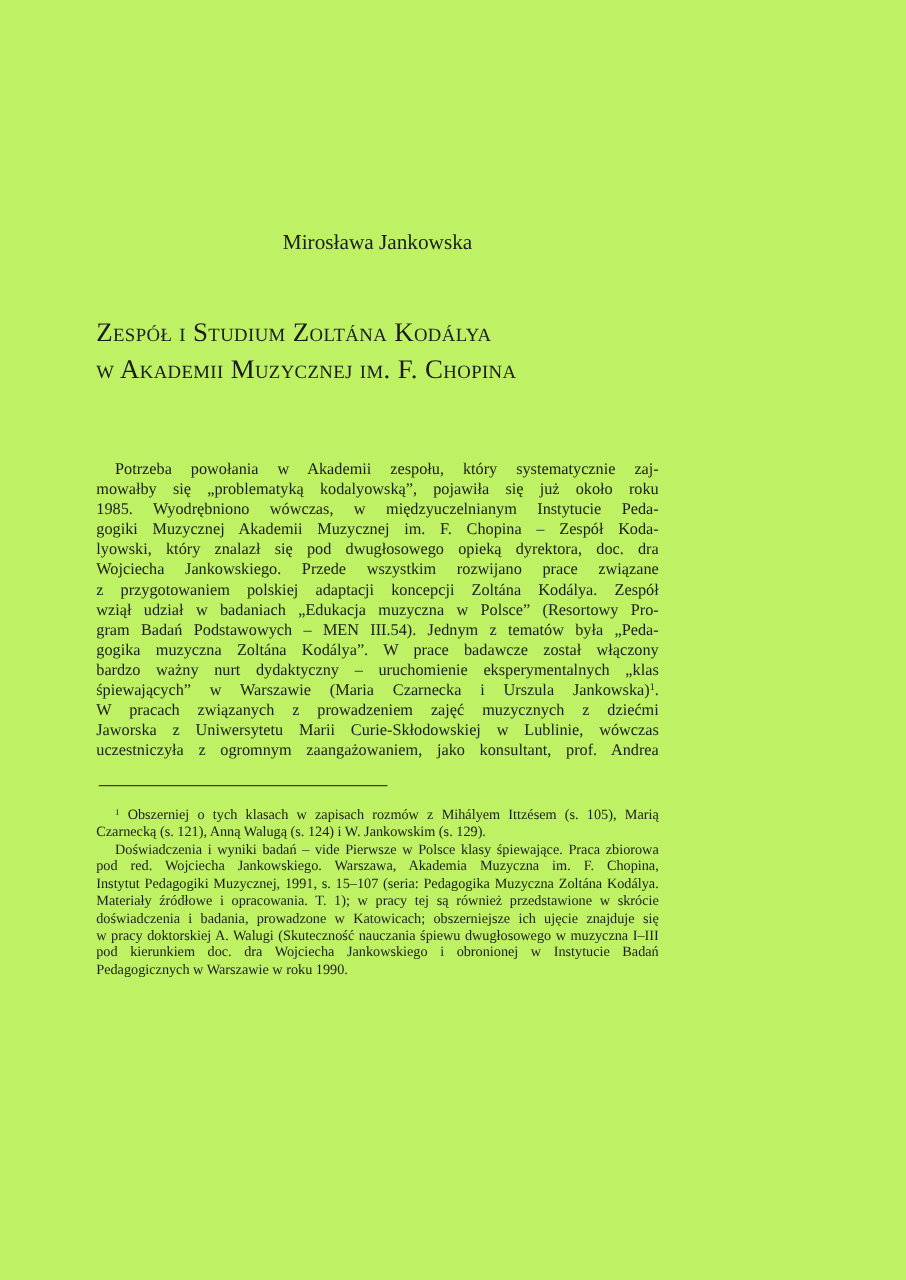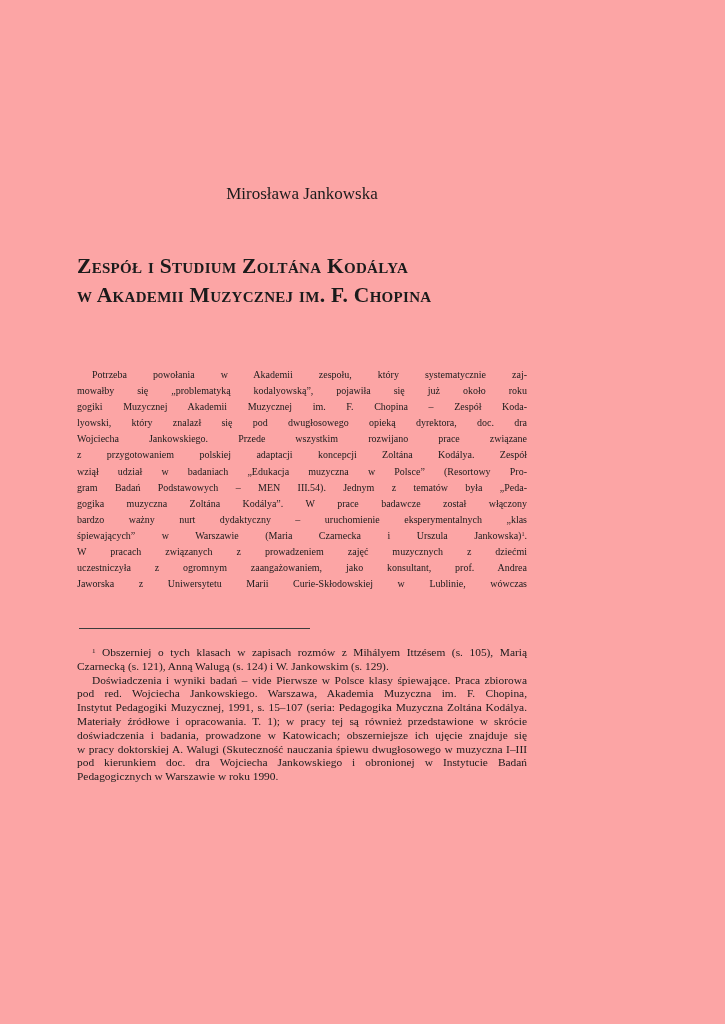--- a/index.html
+++ b/index.html
@@ -1,47 +1,47 @@
 <!DOCTYPE html>
 <html><head>
 <meta charset="utf-8">
 <style>
   html, body { margin: 0; padding: 0; }
   .page {
     position: relative;
     width: 725px;
     height: 1024px;
-    background: #fca5a5;
+    background: #bef264;
     font-family: "Liberation Serif", "DejaVu Serif", serif;
     color: #1b1b1b;
     overflow: hidden;
   }
   .author {
     position: absolute;
     left: 77px; top: 183px;
     width: 450px;
     text-align: center;
     font-size: 17px;
     line-height: 21px;
   }
   .title {
     position: absolute;
     left: 77px; top: 252px;
     width: 470px;
     font-size: 21.5px;
     line-height: 29px;
-    font-weight: 700;
+    font-weight: 400;
     font-variant: small-caps;
     letter-spacing: 0.3px;
   }
   .body-block {
     position: absolute;
     left: 77px; top: 367px;
     width: 450px;
-    font-size: 10px;
+    font-size: 13px;
     line-height: 16.1px;
   }
   .footnote-rule {
     position: absolute;
     left: 79px; top: 628px;
     width: 231px; height: 1px;
     background: #3c3c3c;
   }
   .footnote-block {
     position: absolute;
@@ -71,32 +71,33 @@
   <div class="author">Mirosława Jankowska</div>
 
   <div class="title">
     <div class="title-line">Zespół i Studium Zoltána Kodálya</div>
     <div class="title-line">w Akademii Muzycznej im. F. Chopina</div>
   </div>
 
   <div class="body-block">
       <div class="line ind jst"><span>Potrzeba powołania w Akademii zespołu, który systematycznie zaj-</span></div>
       <div class="line jst"><span>mowałby się „problematyką kodalyowską”, pojawiła się już około roku</span></div>
+      <div class="line jst"><span>1985. Wyodrębniono wówczas, w międzyuczelnianym Instytucie Peda-</span></div>
       <div class="line jst"><span>gogiki Muzycznej Akademii Muzycznej im. F. Chopina – Zespół Koda-</span></div>
       <div class="line jst"><span>lyowski, który znalazł się pod dwugłosowego opieką dyrektora, doc. dra</span></div>
       <div class="line jst"><span>Wojciecha Jankowskiego. Przede wszystkim rozwijano prace związane</span></div>
       <div class="line jst"><span>z przygotowaniem polskiej adaptacji koncepcji Zoltána Kodálya. Zespół</span></div>
       <div class="line jst"><span>wziął udział w badaniach „Edukacja muzyczna w Polsce” (Resortowy Pro-</span></div>
       <div class="line jst"><span>gram Badań Podstawowych – MEN III.54). Jednym z tematów była „Peda-</span></div>
       <div class="line jst"><span>gogika muzyczna Zoltána Kodálya”. W prace badawcze został włączony</span></div>
       <div class="line jst"><span>bardzo ważny nurt dydaktyczny – uruchomienie eksperymentalnych „klas</span></div>
       <div class="line jst"><span>śpiewających” w Warszawie (Maria Czarnecka i Urszula Jankowska)</span><sup>1</sup><span>.</span></div>
       <div class="line jst"><span>W pracach związanych z prowadzeniem zajęć muzycznych z dziećmi</span></div>
+      <div class="line jst"><span>Jaworska z Uniwersytetu Marii Curie-Skłodowskiej w Lublinie, wówczas</span></div>
       <div class="line jst"><span>uczestniczyła z ogromnym zaangażowaniem, jako konsultant, prof. Andrea</span></div>
-      <div class="line jst"><span>Jaworska z Uniwersytetu Marii Curie-Skłodowskiej w Lublinie, wówczas</span></div>
     </div>
 
   <div class="footnote-rule"></div>
 
   <div class="footnote-block">
       <div class="line ind jst"><sup>1</sup><span> Obszerniej o tych klasach w zapisach rozmów z Mihályem Ittzésem (s. 105), Marią</span></div>
       <div class="line"><span>Czarnecką (s. 121), Anną Walugą (s. 124) i W. Jankowskim (s. 129).</span></div>
       <div class="line ind jst"><span>Doświadczenia i wyniki badań – vide </span><span class="it">Pierwsze w Polsce klasy śpiewające</span><span>. Praca zbiorowa</span></div>
       <div class="line jst"><span>pod red. Wojciecha Jankowskiego. Warszawa, Akademia Muzyczna im. F. Chopina,</span></div>
       <div class="line jst"><span>Instytut Pedagogiki Muzycznej, 1991, s. 15–107 (seria: </span><span class="it">Pedagogika Muzyczna Zoltána Kodálya.</span></div>

